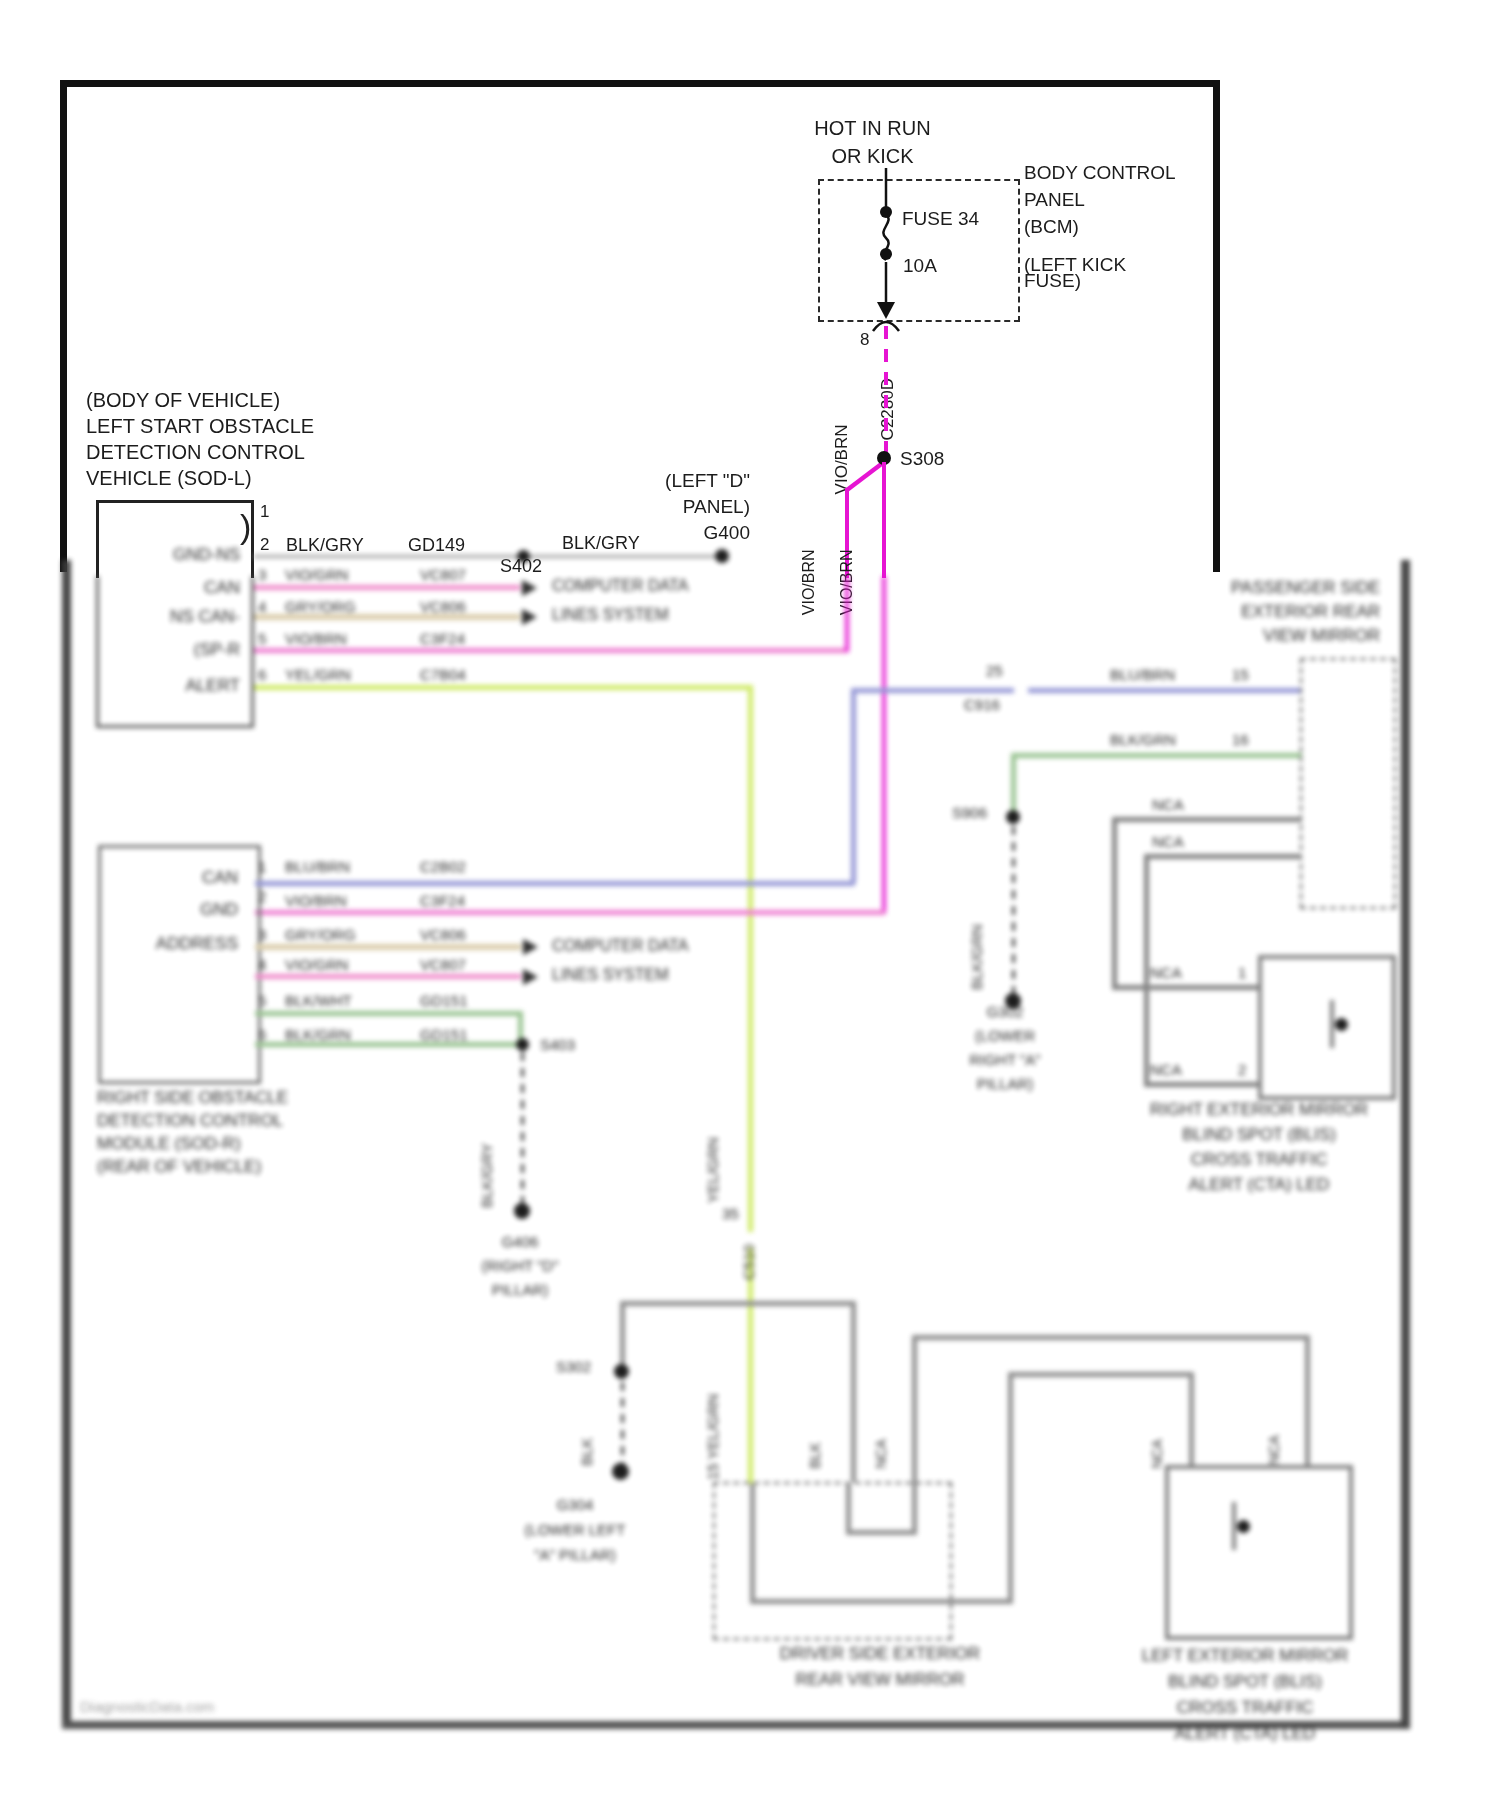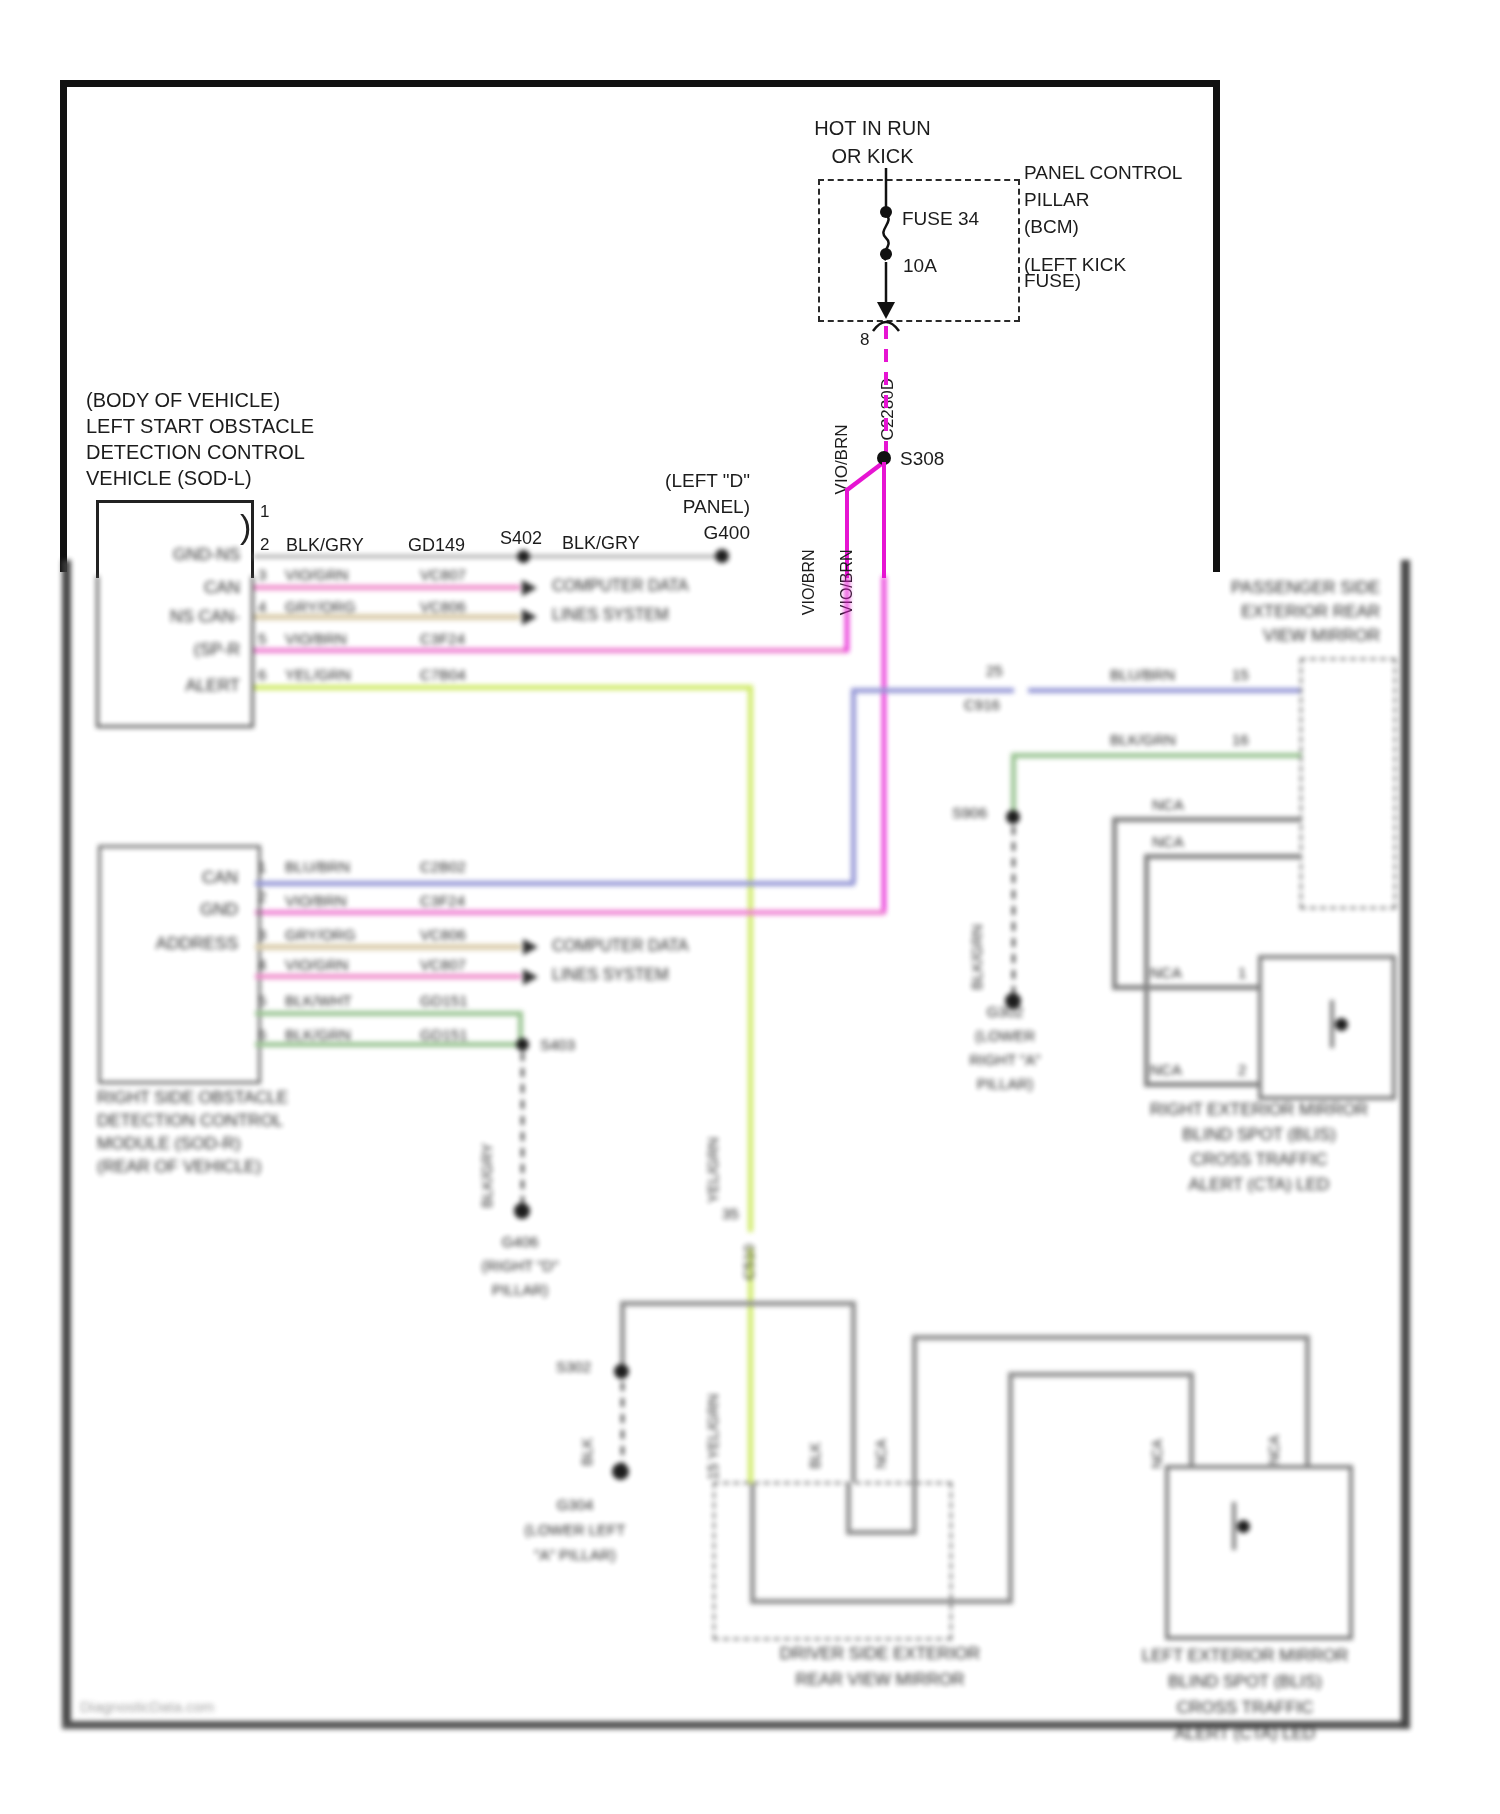--- a/index.html
+++ b/index.html
@@ -30,22 +30,22 @@
   <div class="lay" id="crisp">
 
     <div class="w" style="left:60px;top:80px;width:1160px;height:7px;background:#111;"></div>
     <div class="w" style="left:60px;top:80px;width:7px;height:492px;background:#111;"></div>
     <div class="w" style="left:1213px;top:80px;width:7px;height:492px;background:#111;"></div>
 
     <div class="t ctr" style="left:790px;top:116px;width:165px;font-size:20px;">HOT IN RUN</div>
     <div class="t ctr" style="left:790px;top:144px;width:165px;font-size:20px;">OR KICK</div>
 
     <div class="dashedbox" style="left:818px;top:179px;width:198px;height:139px;"></div>
-    <div class="t" style="left:1024px;top:162px;">PANEL CONTROL</div>
-    <div class="t" style="left:1024px;top:189px;">PILLAR</div>
+    <div class="t" style="left:1024px;top:162px;">BODY CONTROL</div>
+    <div class="t" style="left:1024px;top:189px;">PANEL</div>
     <div class="t" style="left:1024px;top:216px;">(BCM)</div>
     <div class="t" style="left:1024px;top:254px;">(LEFT KICK</div>
     <div class="t" style="left:1024px;top:270px;">FUSE)</div>
 
     <svg style="position:absolute;left:0;top:0;" width="1500" height="600">
       <line x1="886" y1="168" x2="886" y2="210" stroke="#111" stroke-width="2.5"></line>
       <path d="M886,214 C895,222 877,230 886,238 C895,246 877,254 886,260" stroke="#111" stroke-width="2.5" fill="none"></path>
       <line x1="886" y1="262" x2="886" y2="303" stroke="#111" stroke-width="2.5"></line>
       <polygon points="877,302 895,302 886,319" fill="#111"></polygon>
       <path d="M873,331 Q886,313 899,331" stroke="#111" stroke-width="2.5" fill="none"></path>
@@ -76,21 +76,21 @@
 
     <div class="w" style="left:96px;top:500px;width:158px;height:3px;background:#222;"></div>
     <div class="w" style="left:96px;top:500px;width:3px;height:78px;background:#222;"></div>
     <div class="w" style="left:251px;top:500px;width:3px;height:78px;background:#222;"></div>
 
     <div class="t sm" style="left:260px;top:502px;">1</div>
     <div class="t" style="left:240px;top:506px;font-size:34px;color:#222;">)</div>
     <div class="t sm" style="left:260px;top:535px;">2</div>
     <div class="t sm" style="left:286px;top:535px;font-size:18px;">BLK/GRY</div>
     <div class="t sm" style="left:408px;top:535px;font-size:18px;">GD149</div>
-    <div class="t sm" style="left:500px;top:528px;font-size:18px;">S402</div>
+    <div class="t sm" style="left:500px;top:556px;font-size:18px;">S402</div>
     <div class="t sm" style="left:562px;top:533px;font-size:18px;">BLK/GRY</div>
 
     <div class="t ra" style="left:590px;top:470px;width:160px;">(LEFT "D"</div>
     <div class="t ra" style="left:590px;top:496px;width:160px;">PANEL)</div>
     <div class="t ra" style="left:590px;top:522px;width:160px;">G400</div>
   </div>
 
   <div class="lay" id="blur">
 
     <div class="w" style="left:62px;top:560px;width:9px;height:1167px;background:#3c3c3c;"></div>

